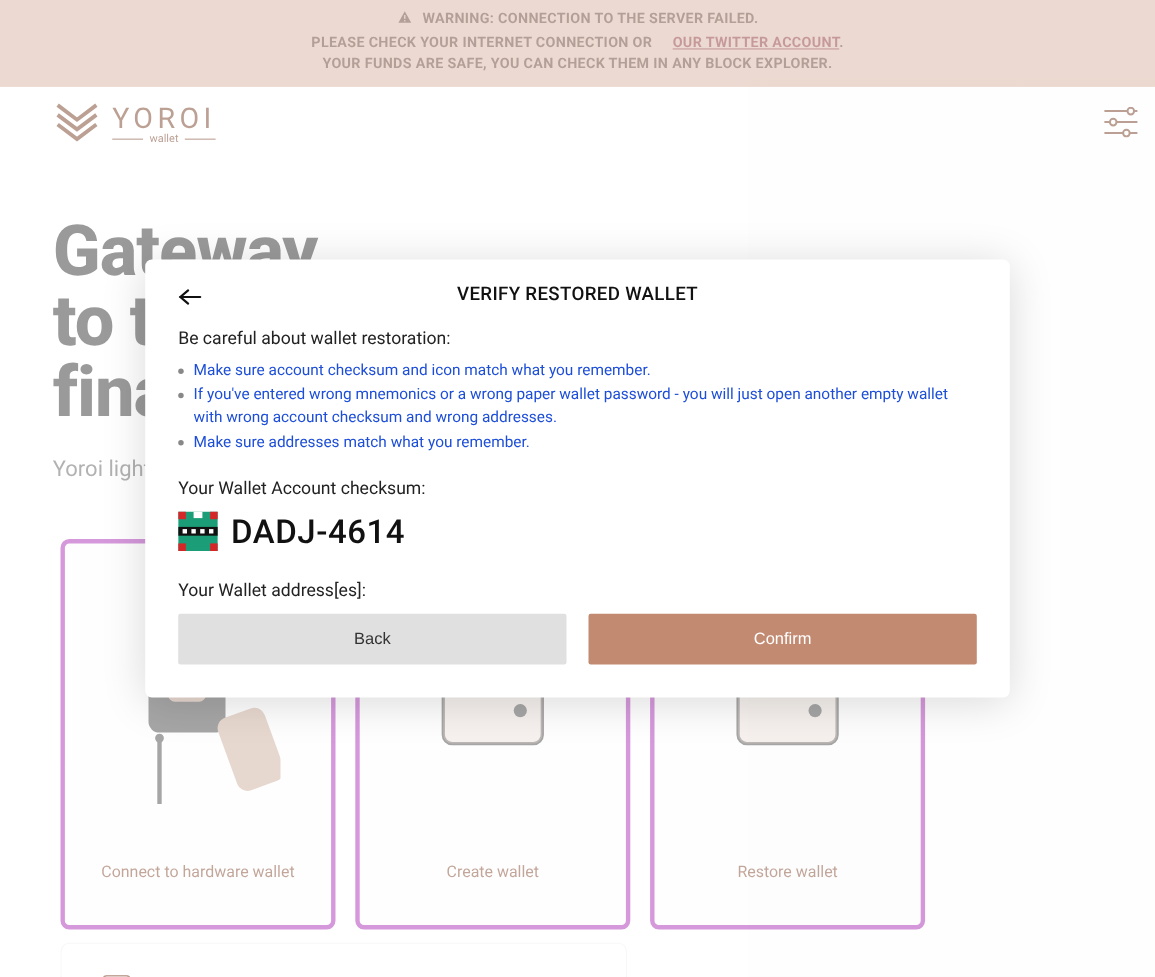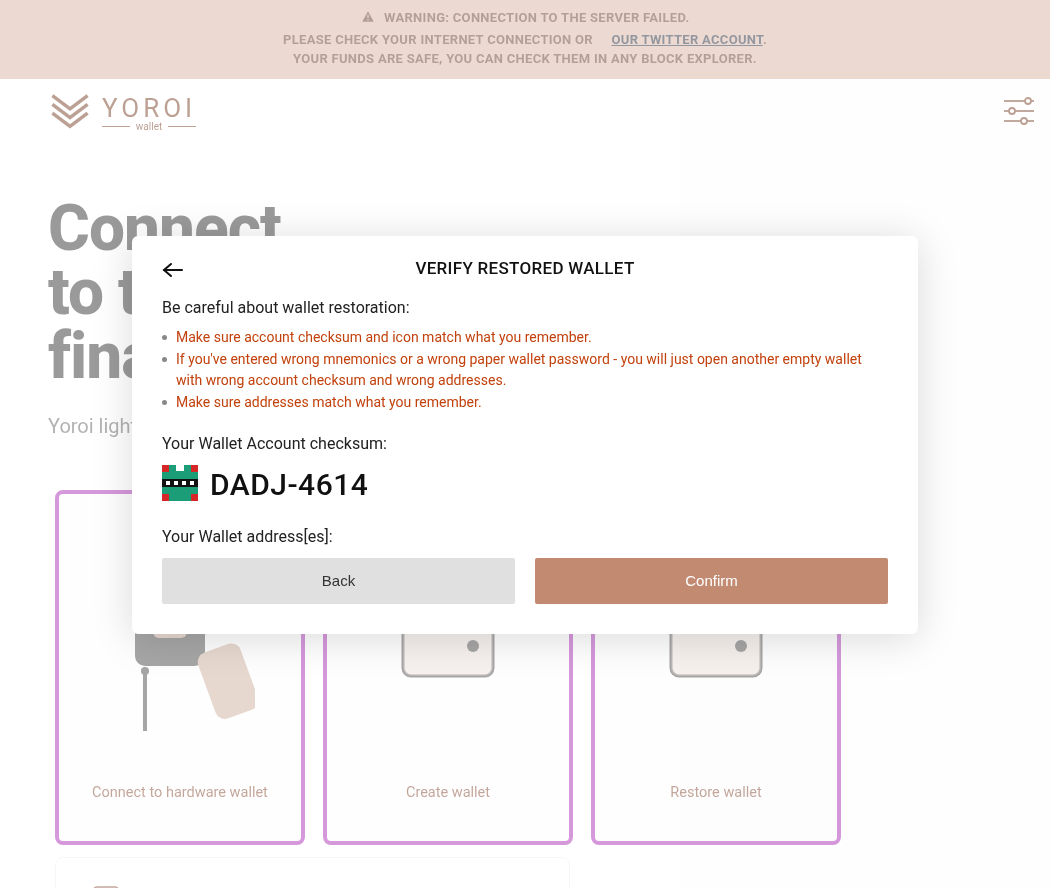--- a/index.html
+++ b/index.html
@@ -20,21 +20,21 @@
       color: #582c1a;
       text-align: center;
       padding: 8px 0 10px 0;
       font-size: 13px;
       font-weight: 700;
       letter-spacing: 0.3px;
     }
     .banner-line {
       line-height: 1.5;
     }
-    .banner a { color: #0f172a; margin-left: 15px; }
+    .banner a { color: #7f1d1d; margin-left: 15px; }
     .warn-tri {
       display: inline-block;
       vertical-align: -2px;
       margin-right: 6px;
     }
     .header {
       display: flex;
       align-items: center;
       justify-content: space-between;
       padding: 10px 14px 0 48px;
@@ -169,21 +169,21 @@
       margin-bottom: 10px;
     }
     .bullet-list {
       list-style: none;
       margin-bottom: 20px;
     }
     .bullet-list li {
       position: relative;
       padding-left: 14px;
       font-size: 14px;
-      color: #c2410c;
+      color: #1d4ed8;
       line-height: 1.55;
     }
     .bullet-list li::before {
       content: "";
       position: absolute;
       left: 0;
       top: 8px;
       width: 5px;
       height: 5px;
       border-radius: 50%;
@@ -293,21 +293,21 @@
       <line x1="2" y1="14" x2="32" y2="14"></line>
         <circle cx="10" cy="14" r="3" fill="#fff"></circle>
       <line x1="2" y1="24" x2="32" y2="24"></line>
         <circle cx="22" cy="24" r="3" fill="#fff"></circle>
     </svg>
   </span>
 </div>
 
 <div class="hero">
   <h1>
-    <span>Connect</span><br>
+    <span>Gateway</span><br>
     <span>to the</span><br>
     <span>financial world</span>
   </h1>
   <div class="hero-sub">Yoroi light wallet for Cardano assets</div>
 </div>
 
 <div class="cards">
   <div class="card">
     <div class="card-img">
       <svg width="150" height="180" viewBox="0 0 150 180">

